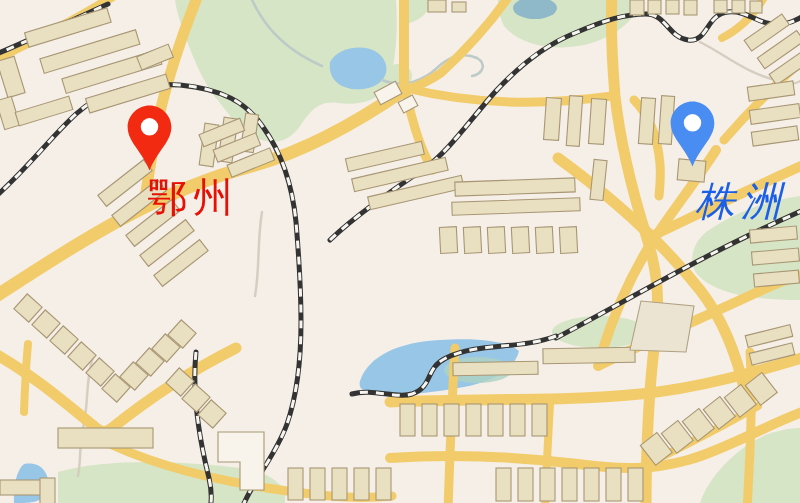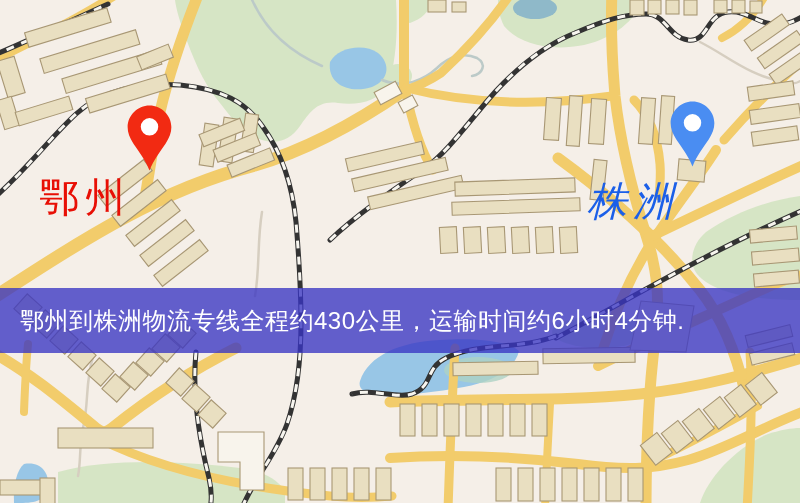--- a/index.html
+++ b/index.html
@@ -24,21 +24,21 @@
           background:rgba(56,53,195,.78);display:flex;align-items:center;
           box-sizing:border-box;padding-left:20px;}
   .banner span{color:#ffffff;font-size:24px;white-space:nowrap;letter-spacing:0.5px;}
   .pin{position:absolute;}
   .pin svg{display:block;width:100%;height:100%;}
   .pin-origin{left:126px;top:104px;width:47px;height:68px;}
   .pin-dest{left:668px;top:100px;width:49px;height:68px;}
   .pin-origin .pin-body{fill:#f22a12;}
   .pin-dest .pin-body{fill:#4a8df2;}
   .pin-hole{fill:#ffffff;}
-  .place-label{position:absolute;text-align:left;font-size:40px;letter-spacing:6px;
+  .place-label{position:absolute;text-align:right;font-size:40px;letter-spacing:6px;
                font-weight:500;line-height:1;}
   .label-origin{left:39px;top:177px;width:200px;color:#e80f05;}
   .label-dest{left:587px;top:181px;width:200px;color:#1b5fe8;font-style:italic;}
 </style>
 </head>
 <body>
 
 <div class="stage">
 
   <svg class="map" viewBox="0 0 800 503" xmlns="http://www.w3.org/2000/svg">
@@ -225,23 +225,20 @@
       <rect class="b" x="709" y="400" width="21" height="25" transform="rotate(-38 720 413)"></rect>
       <rect class="b" x="730" y="388" width="21" height="25" transform="rotate(-38 741 401)"></rect>
       <rect class="b" x="751" y="376" width="21" height="25" transform="rotate(-38 762 389)"></rect>
 
       <polygon class="bt" points="630,350 641,301 694,306 686,352"></polygon>
       <rect class="b" x="746" y="330" width="46" height="12" transform="rotate(-14 769 336)"></rect>
       <rect class="b" x="750" y="348" width="44" height="12" transform="rotate(-14 772 354)"></rect>
     </g>
   </svg>
 
-  <div class="banner">
-    <span>鄂州到株洲物流专线全程约430公里，运输时间约6小时4分钟.</span>
-  </div>
 
   <div class="pin pin-origin">
     <svg viewBox="0 0 48 70" xmlns="http://www.w3.org/2000/svg">
       <path class="pin-body" d="M24,68.5 C20,58 12.5,48.5 7.5,41 C3.5,34.5 1.5,29.5 1.5,24 C1.5,11.6 11.6,1.5 24,1.5 C36.4,1.5 46.5,11.6 46.5,24 C46.5,29.5 44.5,34.5 40.5,41 C35.5,48.5 28,58 24,68.5 Z"></path>
       <circle class="pin-hole" cx="24" cy="23.5" r="9"></circle>
     </svg>
   </div>
   <div class="place-label label-origin">鄂州</div>
 
   <div class="pin pin-dest">

